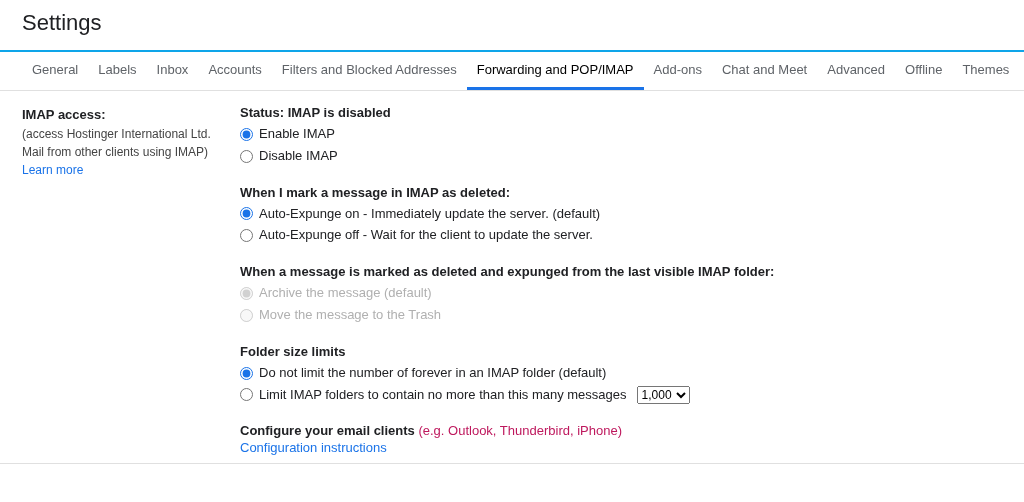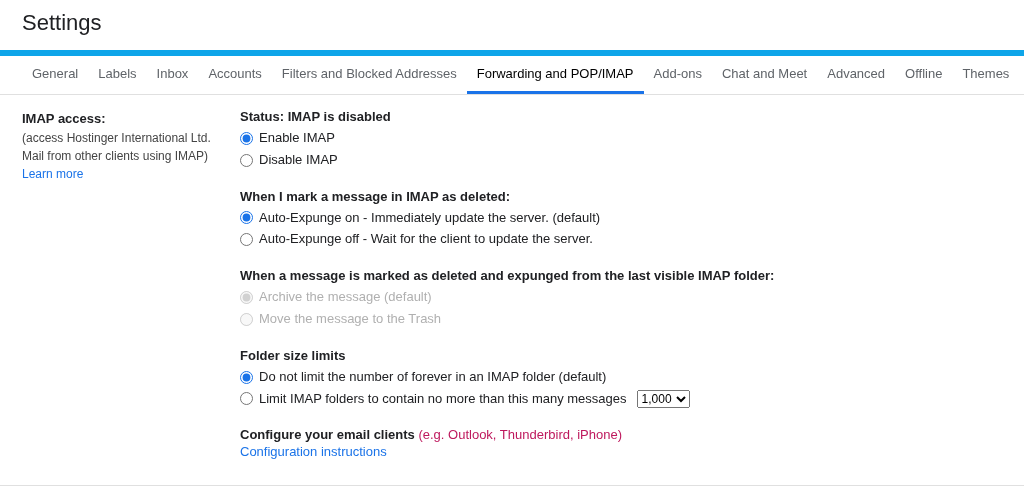--- a/index.html
+++ b/index.html
@@ -14,41 +14,41 @@
   }
   .page-title {
     font-size: 22px;
     font-weight: 400;
     padding: 10px 22px 14px 22px;
     color: #202124;
     font-family: 'Google Sans', Arial, sans-serif;
   }
   .tabs {
     display: flex;
-    border-top: 6px solid #0ea5e9;
+    border-top: 2px solid #0ea5e9;
     border-bottom: 1px solid #e0e0e0;
     padding: 0 22px;
     gap: 0;
   }
   .tab {
     padding: 10px 10px 10px 10px;
     color: #5f6368;
     cursor: pointer;
     white-space: nowrap;
     border-bottom: 3px solid transparent;
     position: relative;
   }
   .tab.active {
     color: #000000;
     border-bottom: 3px solid #1a73e8;
     font-weight: 500;
   }
   .content {
     display: flex;
-    padding: 14px 22px 18px 22px;
+    padding: 14px 22px 0 22px;
     gap: 20px;
     border-bottom: 1px solid #e0e0e0;
   }
   .leftcol {
     width: 198px;
     flex-shrink: 0;
     font-size: 12px;
     line-height: 1.5;
     color: #444;
   }

